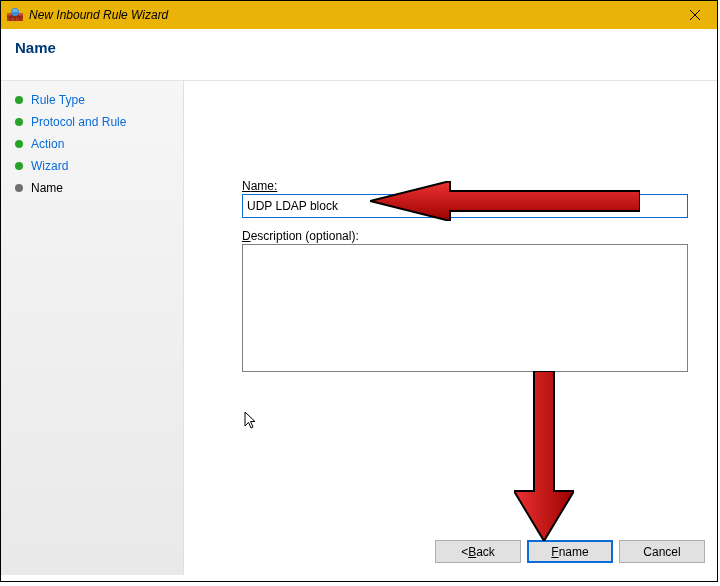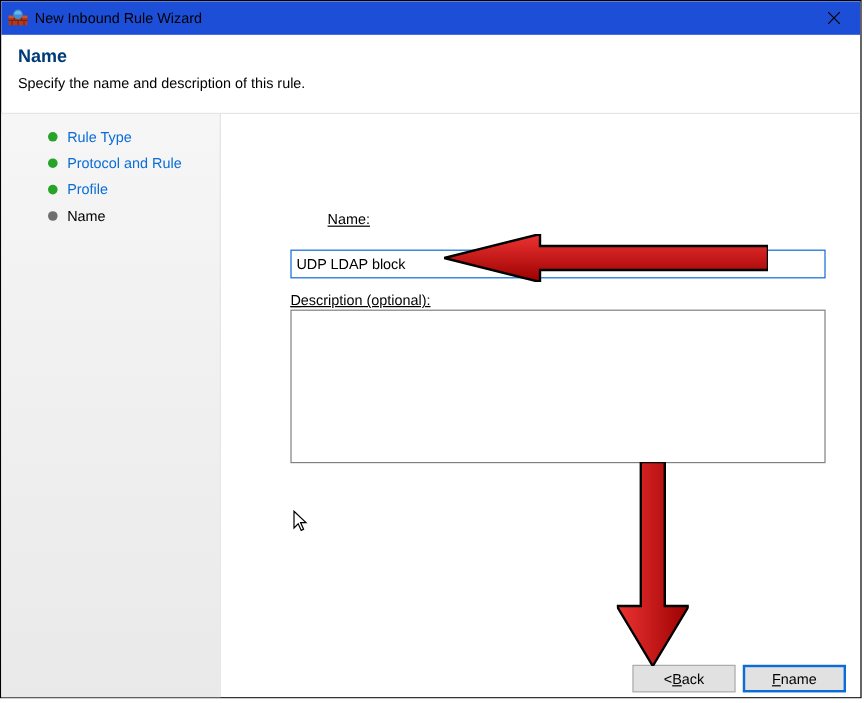--- a/index.html
+++ b/index.html
@@ -17,21 +17,22 @@
     border: 1px solid #000;
     background: #fff;
     overflow: hidden;
   }
   
   .titlebar {
     height: 28px;
     display: flex;
     align-items: center;
     padding: 0 0 0 6px;
-    background: #1d4ed8;
+    background: #eab308;
+    font-style: italic;
   }
   .titlebar .app-icon {
     width: 16px;
     height: 16px;
     margin-right: 6px;
     flex: 0 0 auto;
   }
   .titlebar .title-text {
     flex: 1 1 auto;
     font-size: 12px;
@@ -85,21 +86,20 @@
     margin: 4px 0 0 0;
     padding: 0;
   }
   .steps-list li {
     display: flex;
     align-items: center;
     padding: 4px 10px 4px 14px;
     font-size: 12px;
     color: #0a6cd6;
     cursor: pointer;
-    margin-left: 25px;
   }
   .steps-list li .bullet {
     width: 8px; height: 8px;
     border-radius: 50%;
     background: #27a327;
     margin-right: 8px;
     flex: 0 0 auto;
   }
   .steps-list li .bullet.cur {
     background: #6f6f6f;
@@ -112,23 +112,23 @@
     flex: 1 1 auto;
     position: relative;
     padding: 0;
   }
   
   .field-label {
     position: absolute;
     left: 58px;
     font-size: 12px;
   }
-  .name-label { top: 81px; margin-left: 31px; }
+  .name-label { top: 98px; }
   .name-label span { text-decoration: underline; }
-  .desc-label { top: 148px; text-decoration: underline; }
+  .desc-label { top: 148px; }
   .desc-label .u { text-decoration: underline; }
   .name-input {
     position: absolute;
     left: 58px;
     top: 113px;
     width: 436px;
     height: 20px;
     border: 1px solid #0a6cd6;
     font: inherit;
     padding: 1px 4px;
@@ -207,38 +207,41 @@
     <div class="close-btn">
       <svg width="10" height="10" viewBox="0 0 10 10">
         <line x1="0" y1="0" x2="10" y2="10" stroke="#000" stroke-width="1"></line>
         <line x1="10" y1="0" x2="0" y2="10" stroke="#000" stroke-width="1"></line>
       </svg>
     </div>
   </div>
 
   <div class="header">
     <div class="heading">Name</div>
-    <div class="sub">Specify the name and description of this rule.</div>
   </div>
 
   <div class="content">
 
     <div class="sidebar">
       <ul class="steps-list">
         <li>
           <span class="bullet"></span>
           <span>Rule Type</span>
         </li>
         <li>
           <span class="bullet"></span>
           <span>Protocol and Rule</span>
         </li>
         <li>
           <span class="bullet"></span>
-          <span>Profile</span>
+          <span>Action</span>
+        </li>
+        <li>
+          <span class="bullet"></span>
+          <span>Wizard</span>
         </li>
         <li class="current">
           <span class="bullet cur"></span>
           <span>Name</span>
         </li>
       </ul>
     </div>
 
     <div class="main">
 
@@ -261,20 +264,23 @@
       <div class="buttons">
         <button class="btn">
           <span>&lt; </span>
             <span class="mnemonic">B</span>
             <span>ack</span>
         </button>
         <button class="btn finish">
           <span class="mnemonic">F</span>
             <span>name</span>
         </button>
+        <button class="btn">
+          <span>Cancel</span>
+        </button>
       </div>
 
       <svg class="arrow" style="left:186px; top:100px;" width="270" height="40" viewBox="0 0 270 40">
         <defs>
           <linearGradient id="g1" x1="0" x2="0" y1="0" y2="1">
             <stop offset="0" stop-color="#e33"></stop>
             <stop offset="1" stop-color="#9b0000"></stop>
           </linearGradient>
         </defs>
         <path d="M270 10 L80 10 L80 0 L0 20 L80 40 L80 30 L270 30 Z" fill="url(#g1)" stroke="#000" stroke-width="2"></path>

